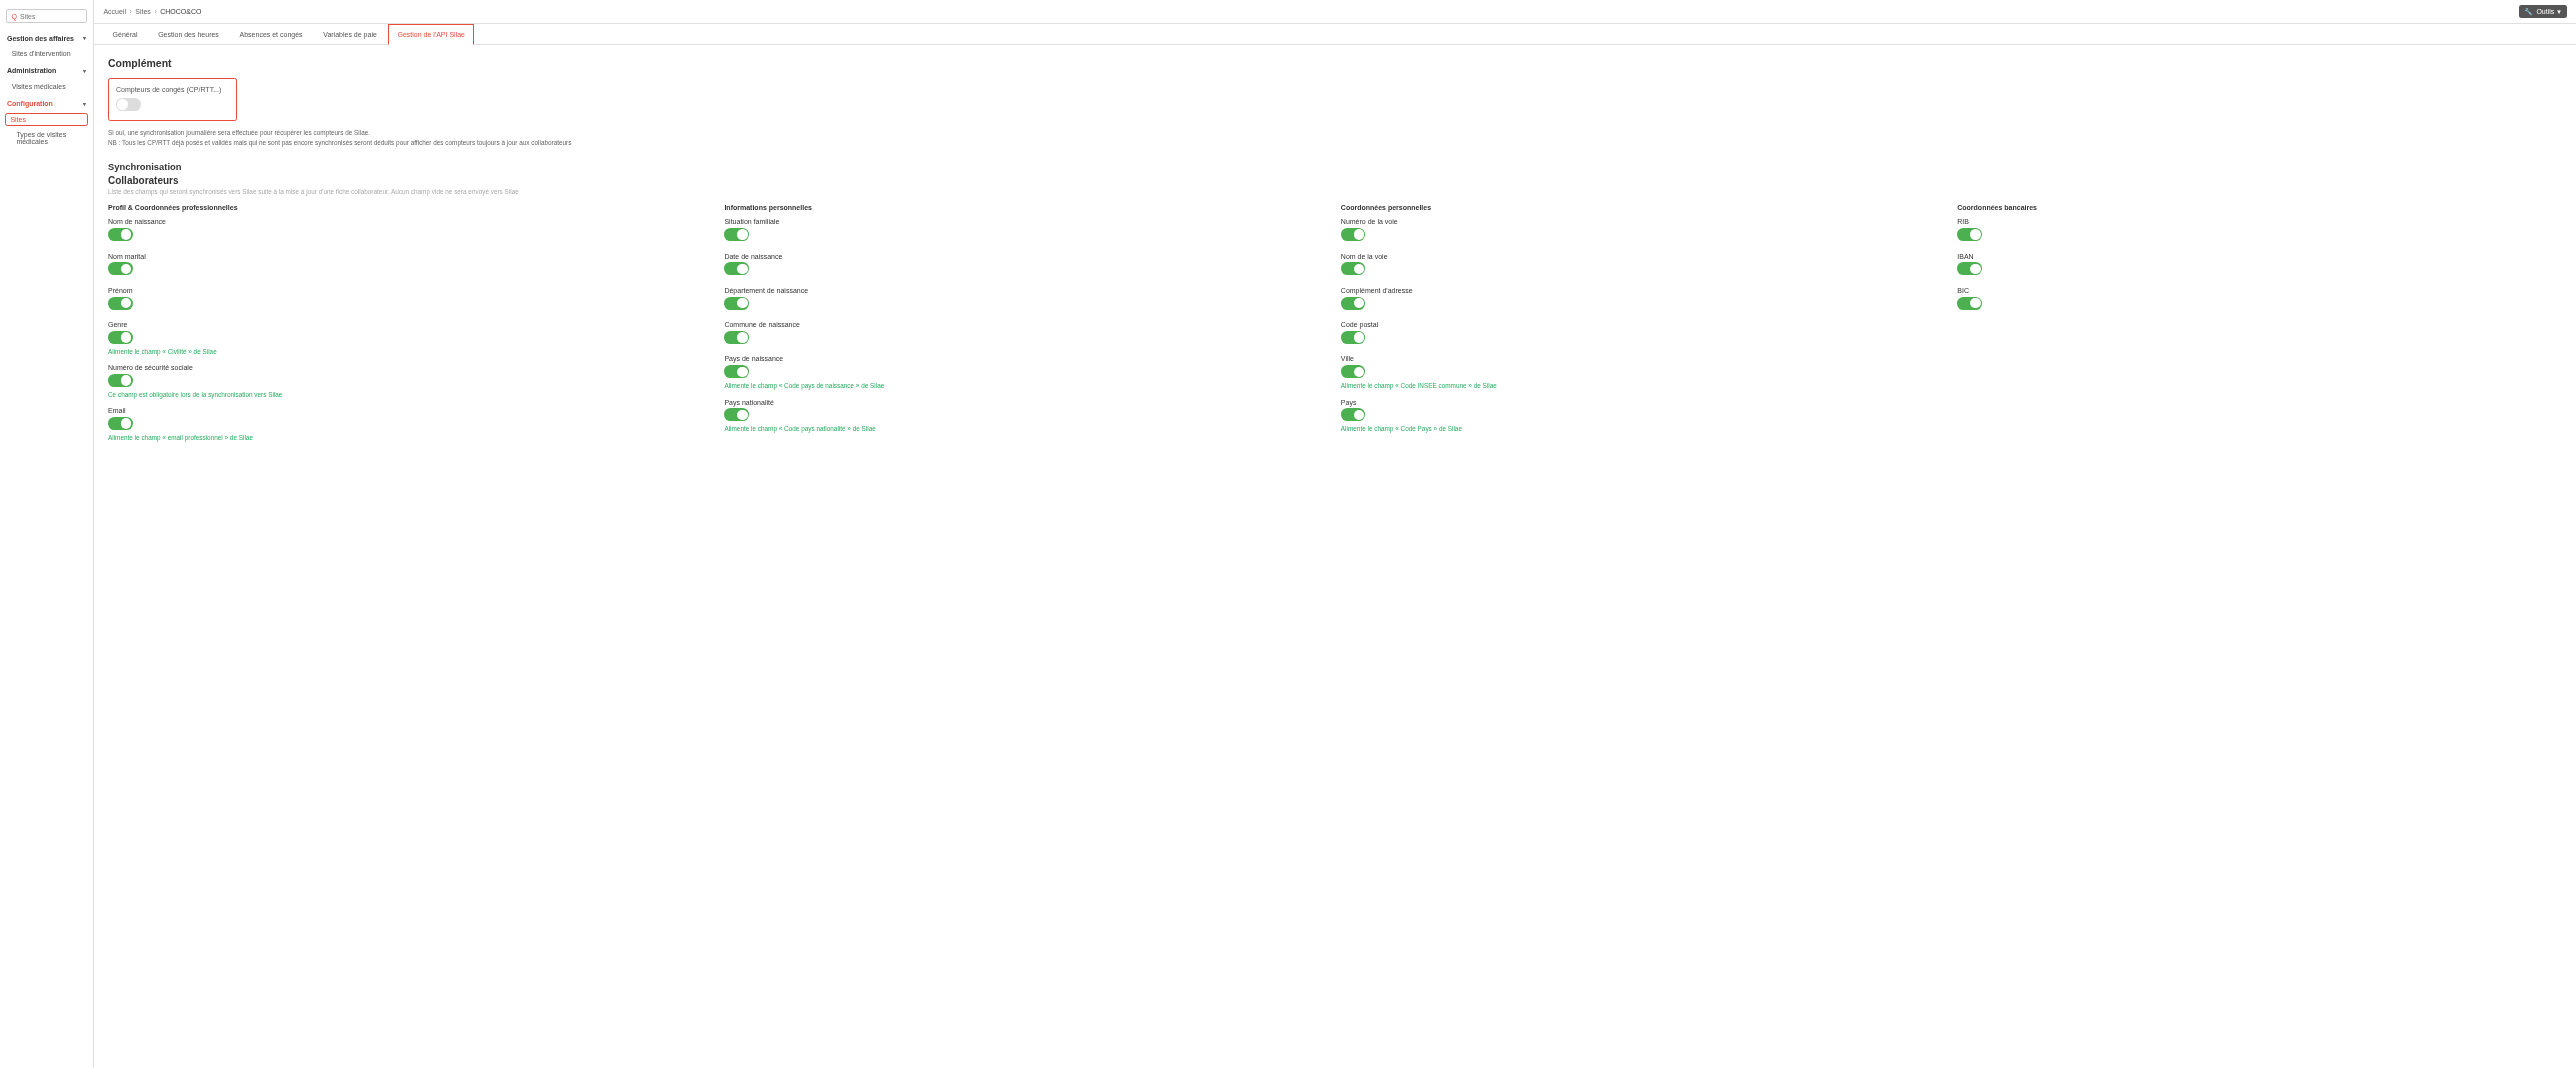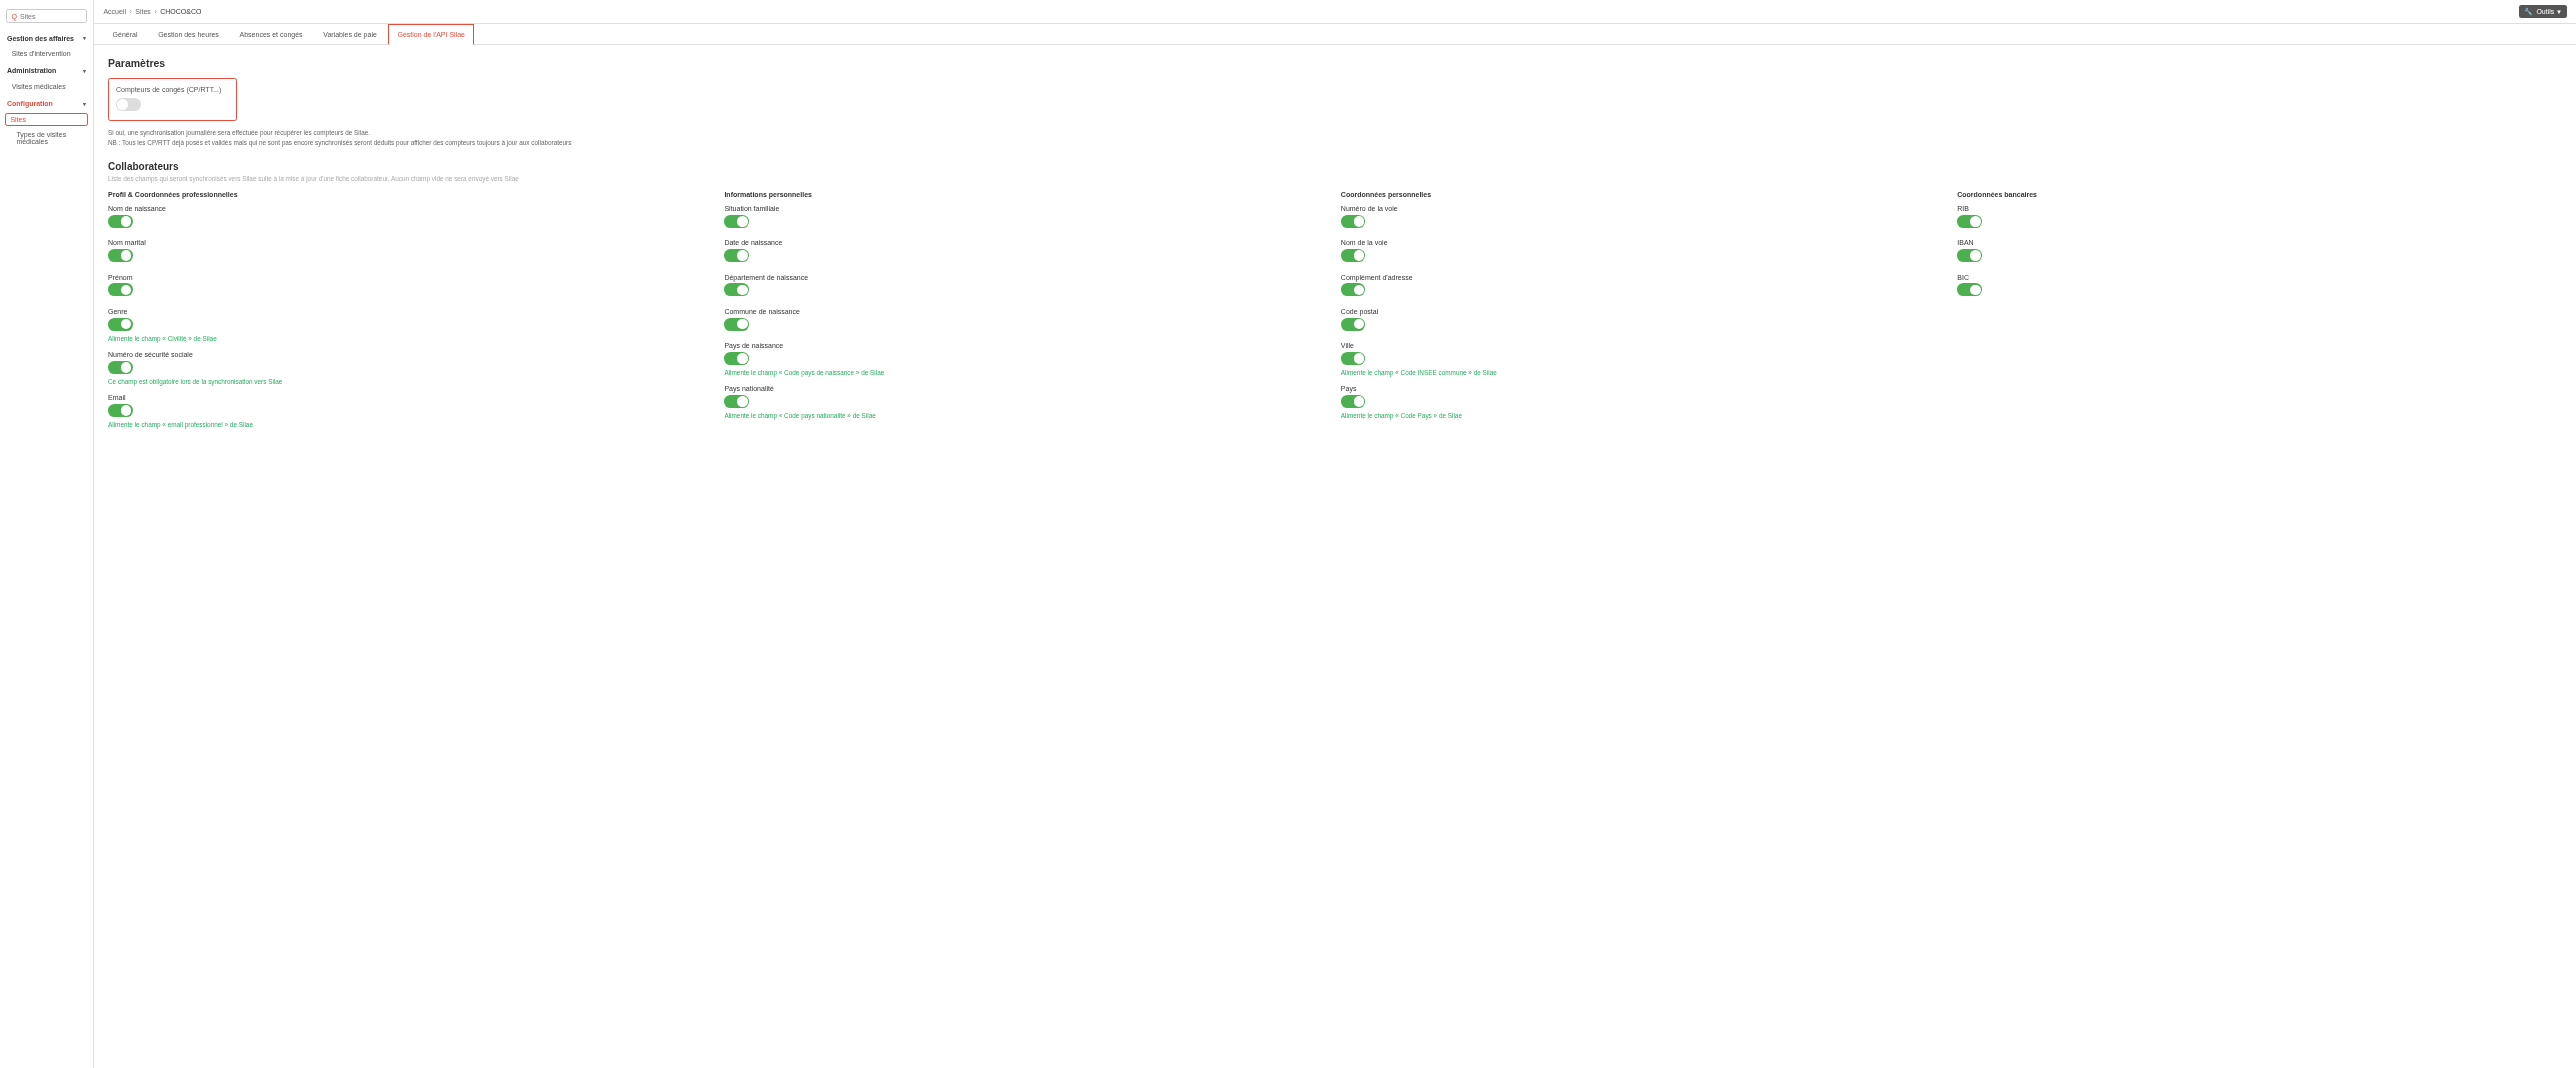--- a/index.html
+++ b/index.html
@@ -301,34 +301,35 @@
     <div class="tab">Général</div>
     <div class="tab">Gestion des heures</div>
     <div class="tab">Absences et congés</div>
     <div class="tab">Variables de paie</div>
     <div class="tab active">Gestion de l'API Silae</div>
   </div>
 
   <div class="content">
 
     <div>
-      <div class="section-title">Paramètres</div>
+      <div class="section-title">Complément</div>
 
       <div class="param-box">
         <div class="param-box-title">Compteurs de congés (CP/RTT...)</div>
         <div class="toggle off"></div>
       </div>
 
       <div class="params-note">
         <span>Si oui, une synchronisation journalière sera effectuée pour récupérer les compteurs de Silae.</span><br>
         <span>NB : Tous les CP/RTT déjà posés et validés mais qui ne sont pas encore synchronisés seront déduits pour afficher des compteurs toujours à jour aux collaborateurs</span>
       </div>
     </div>
 
     <div class="sync-section">
+      <div class="sync-section-title">Synchronisation</div>
       <div class="collab-title">Collaborateurs</div>
       <div class="collab-note">Liste des champs qui seront synchronisés vers Silae suite à la mise à jour d'une fiche collaborateur. Aucun champ vide ne sera envoyé vers Silae</div>
 
       <div class="columns-grid" id="sync-columns">
       <div>
             <div class="column-header">Profil &amp; Coordonnées professionnelles</div>
             <div class="toggle-group"><div class="toggle-label">Nom de naissance</div><div class="toggle"></div></div>
             <div class="toggle-group"><div class="toggle-label">Nom marital</div><div class="toggle"></div></div>
             <div class="toggle-group"><div class="toggle-label">Prénom</div><div class="toggle"></div></div>
             <div class="toggle-group"><div class="toggle-label">Genre</div><div class="toggle"></div><div class="toggle-note green-text">Alimente le champ « Civilité » de Silae</div></div>

